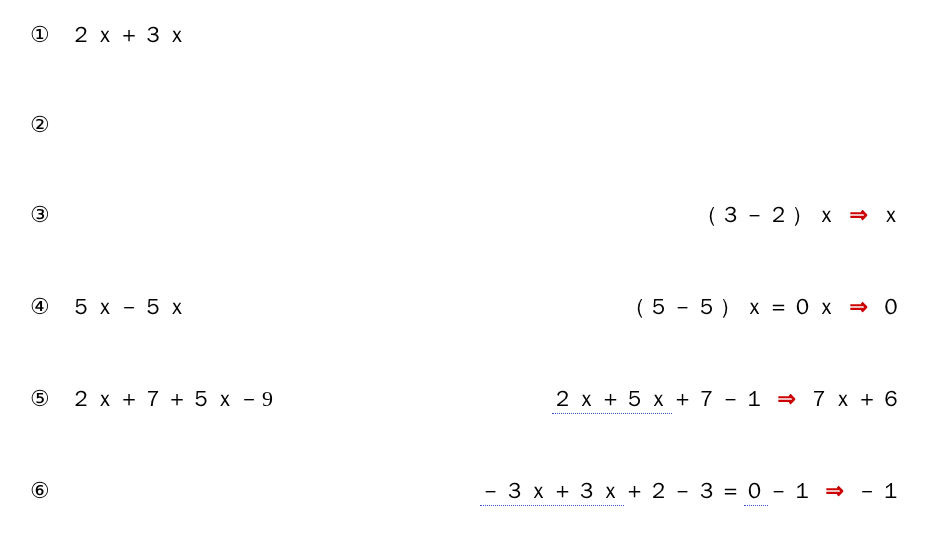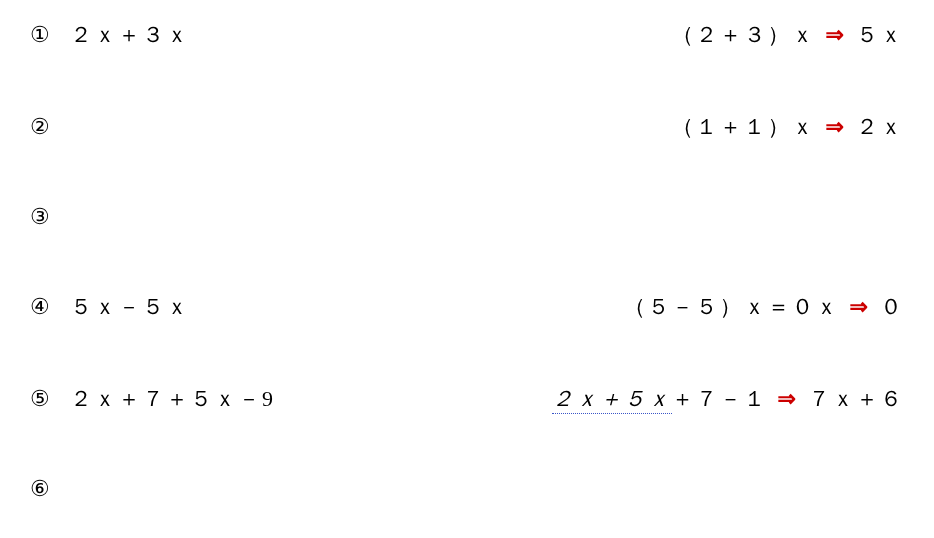--- a/index.html
+++ b/index.html
@@ -35,54 +35,53 @@
       letter-spacing: 2px;
     }
     .arrow {
       color: #cc0000;
       font-weight: bold;
       margin: 0 10px;
     }
     .underline-dotted {
       border-bottom: 1px dotted #3a56c8;
       padding-bottom: 2px;
-      font-style: italic;
     }
     .answer {
       letter-spacing: 2px;
     }
   </style>
 </head>
 <body>
 
 <div id="container">
     <div class="row">
       <span class="num">①</span>
       <span class="problem">２ｘ＋３ｘ</span>
       <span class="spacer"></span>
-      <span class="work"><span>（２＋３）ｘ</span><span class="arrow">⇒</span><span class="answer">５ｘ</span></span>
     </div>
     <div class="row">
       <span class="num">②</span>
       <span class="spacer"></span>
-      <span class="work"><span>（１＋１）ｘ</span><span class="arrow">⇒</span><span class="answer">２ｘ</span></span>
     </div>
     <div class="row">
       <span class="num">③</span>
       <span class="spacer"></span>
+      <span class="work"><span>（３－２）ｘ</span><span class="arrow">⇒</span><span class="answer">ｘ</span></span>
     </div>
     <div class="row">
       <span class="num">④</span>
       <span class="problem">５ｘ－５ｘ</span>
       <span class="spacer"></span>
       <span class="work"><span>（５－５）ｘ＝０ｘ</span><span class="arrow">⇒</span><span class="answer">０</span></span>
     </div>
     <div class="row">
       <span class="num">⑤</span>
       <span class="problem">２ｘ＋７＋５ｘ－9</span>
       <span class="spacer"></span>
       <span class="work"><span class="underline-dotted">２ｘ＋５ｘ</span><span>＋７－１</span><span class="arrow">⇒</span><span class="answer">７ｘ＋６</span></span>
     </div>
     <div class="row">
       <span class="num">⑥</span>
       <span class="spacer"></span>
+      <span class="work"><span class="underline-dotted">－３ｘ＋３ｘ</span><span>＋２－３＝</span><span class="underline-dotted">０</span><span>－１</span><span class="arrow">⇒</span><span class="answer">－１</span></span>
     </div>
   </div>
 
 </body></html>

